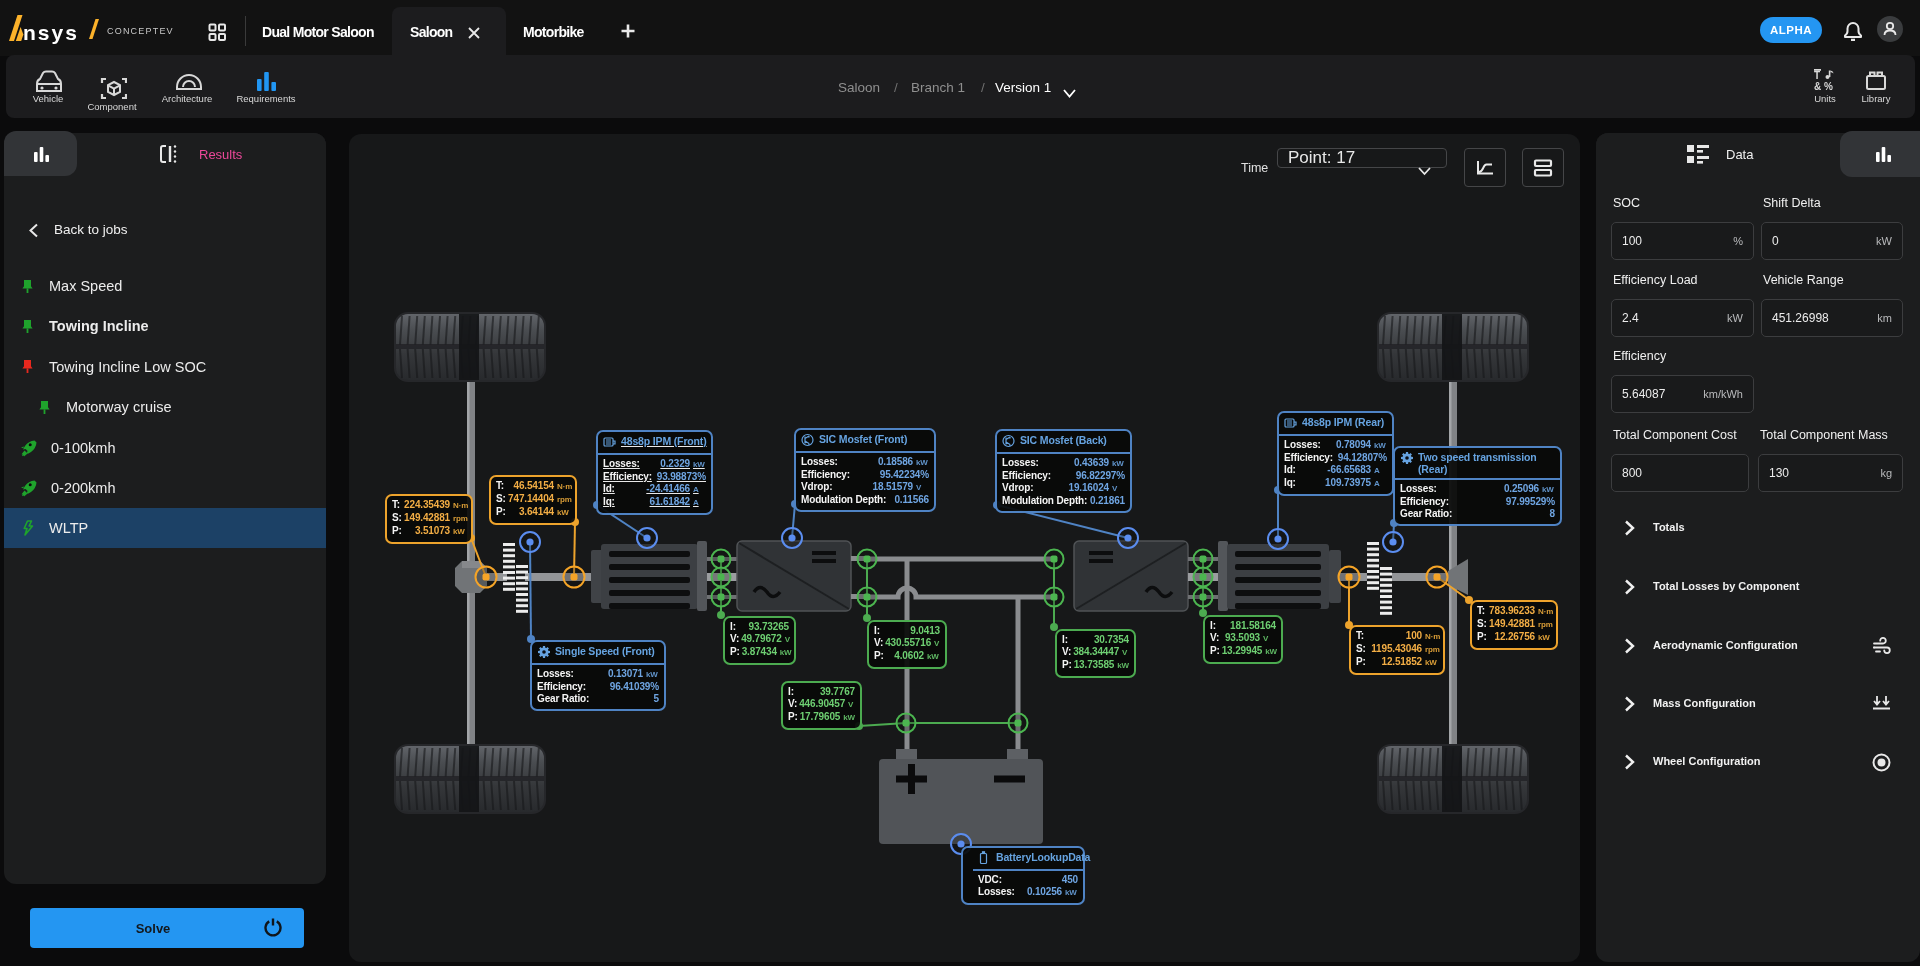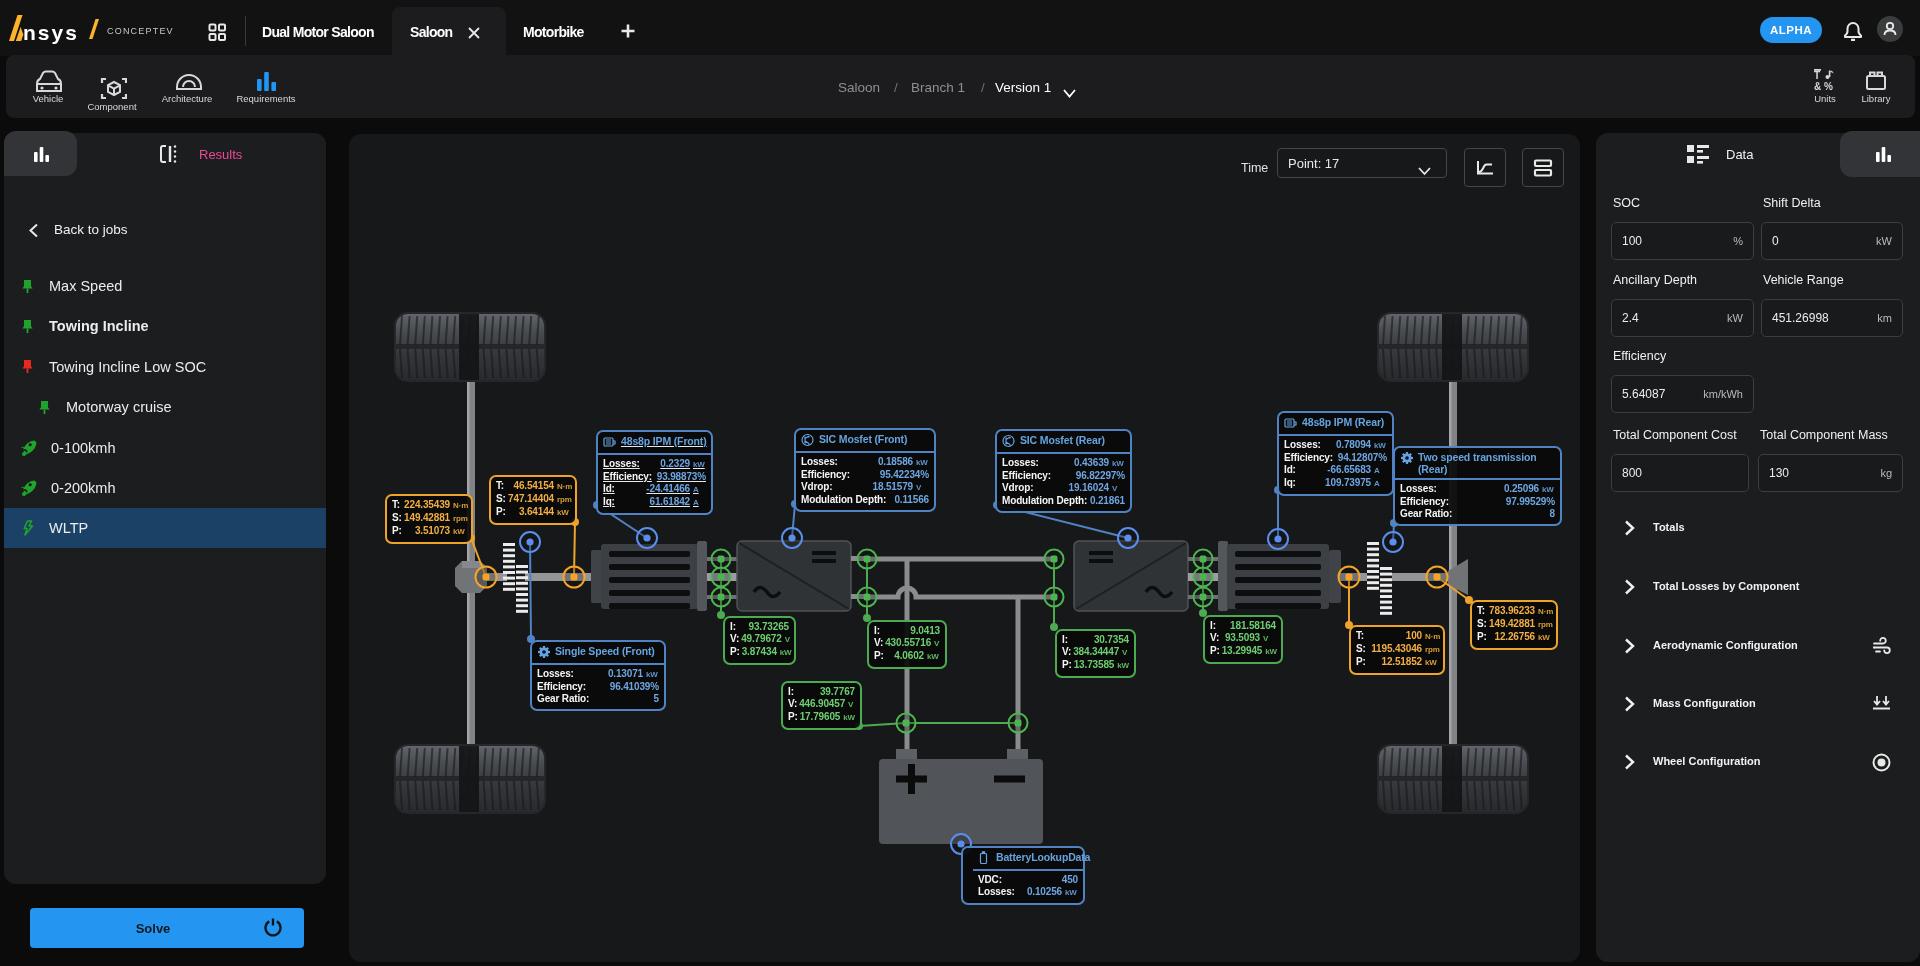--- a/index.html
+++ b/index.html
@@ -442,21 +442,21 @@
       <circle cx="137" cy="443" r="10.5" stroke="#f5a427" stroke-width="2" fill="rgba(10,10,12,0.25)"></circle>
       <rect x="133.5" y="439.5" width="7" height="7" rx="2" fill="#f5a427"></rect>
       <circle cx="225" cy="443" r="10.5" stroke="#f5a427" stroke-width="2" fill="rgba(10,10,12,0.25)"></circle>
       <rect x="221.5" y="439.5" width="7" height="7" rx="2" fill="#f5a427"></rect>
       <circle cx="1000" cy="443" r="10.5" stroke="#f5a427" stroke-width="2" fill="rgba(10,10,12,0.25)"></circle>
       <rect x="996.5" y="439.5" width="7" height="7" rx="2" fill="#f5a427"></rect>
       <circle cx="1088" cy="443" r="10.5" stroke="#f5a427" stroke-width="2" fill="rgba(10,10,12,0.25)"></circle>
       <rect x="1084.5" y="439.5" width="7" height="7" rx="2" fill="#f5a427"></rect>
     </svg></div>
 <div class="abs" style="left:1241px;top:161px;font-size:12.5px;color:#e0e0e0">Time</div>
-<div class="abs" style="left:1277px;top:148px;width:170px;height:30px;border:1px solid #454648;border-radius:4px;display:flex;align-items:center;padding:0 10px;font-size:13px;color:#e8e8e8">Point: 17</div>
+<div class="abs" style="left:1277px;top:148px;width:170px;height:20px;border:1px solid #454648;border-radius:4px;display:flex;align-items:center;padding:0 10px;font-size:17px;color:#e8e8e8">Point: 17</div>
 <div class="abs" style="left:1418px;top:162px"><svg width="13" height="9" viewBox="0 0 13 9" style="">
       <path d="M1,1 L6.5,7 L12,1" stroke="#e8e8e8" stroke-width="1.8" fill="none"></path>
     </svg></div>
 <div class="abs icbtn" style="left:1464px;top:148px;width:42px;height:39px;border:1px solid #454648;border-radius:4px">
     <svg width="22" height="21" viewBox="0 0 22 21" style="">
       <g stroke="#e8e8e8" stroke-width="2" fill="none">
 <path d="M4,4 V16.5 H19"></path>
         <path d="M5,15 C10,15 8.5,7.5 12.5,7.5 L18,7.5"></path>
       </g>
     </svg>
@@ -678,21 +678,21 @@
     </div>
   </div>
 <div class="tt tt-b" style="left:995px;top:429px;width:137px;">
     <div class="tit">
       <svg width="14" height="15" viewBox="0 0 14 15" style="">
         <g stroke="#66a3e0" stroke-width="1.2" fill="none">
           <circle cx="6.5" cy="7" r="5.5"></circle>
           <path d="M4,3.5 v7 M4,5.5 l4,-2.5 M4,8 l4,2.5 M8,3 v1.6 M8,10.5 v1.6"></path>
         </g>
       </svg>
-      <span>SIC Mosfet (Rear)</span>
+      <span>SIC Mosfet (Back)</span>
     </div>
     <div class="row">
       <span class="l">Losses:</span>
       <span class="v">0.43639</span>
       <span class="u">kW</span>
     </div>
     <div class="row">
       <span class="l">Efficiency:</span>
       <span class="v">96.82297%</span>
     </div>
@@ -835,21 +835,21 @@
       <g fill="#fff">
         <rect x="1" y="7" width="3.6" height="10" rx="1"></rect>
         <rect x="6.7" y="2" width="3.6" height="15" rx="1"></rect>
         <rect x="12.4" y="10" width="3.6" height="7" rx="1"></rect>
       </g>
     </svg></div>
 <div class="flab" style="left:1613px;top:196px">SOC</div>
 <div class="ibx" style="left:1611px;top:222px;width:143px;height:38px">100<span class="u">%</span></div>
 <div class="flab" style="left:1763px;top:196px">Shift Delta</div>
 <div class="ibx" style="left:1761px;top:222px;width:142px;height:38px">0<span class="u">kW</span></div>
-<div class="flab" style="left:1613px;top:273px">Ancillary Depth</div>
+<div class="flab" style="left:1613px;top:273px">Efficiency Load</div>
 <div class="ibx" style="left:1611px;top:299px;width:143px;height:38px">2.4<span class="u">kW</span></div>
 <div class="flab" style="left:1763px;top:273px">Vehicle Range</div>
 <div class="ibx" style="left:1761px;top:299px;width:142px;height:38px">451.26998<span class="u">km</span></div>
 <div class="flab" style="left:1613px;top:349px">Efficiency</div>
 <div class="ibx" style="left:1611px;top:375px;width:143px;height:38px">5.64087<span class="u">km/kWh</span></div>
 <div class="flab" style="left:1613px;top:428px">Total Component Cost</div>
 <div class="ibx" style="left:1611px;top:454px;width:138px;height:38px">800</div>
 <div class="flab" style="left:1760px;top:428px">Total Component Mass</div>
 <div class="ibx" style="left:1758px;top:454px;width:145px;height:38px">130<span class="u">kg</span></div>
 <div class="abs" style="left:1624px;top:520px"><svg width="11" height="16" viewBox="0 0 11 16" style="">

